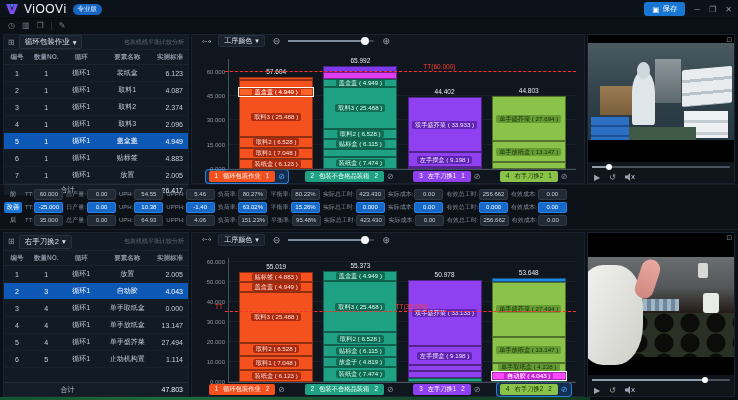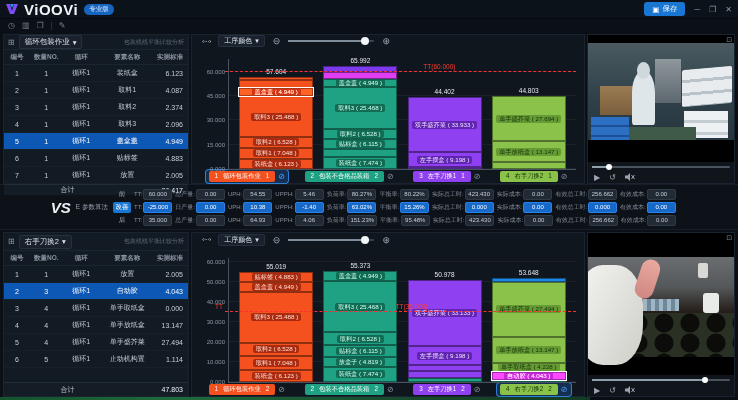--- a/index.html
+++ b/index.html
@@ -1,20 +1,20 @@
 <!DOCTYPE html>
 <html><head>
 <meta charset="utf-8">
 <style>
   html,body{margin:0;padding:0;background:#070b10;}
   .app{position:relative;width:738px;height:400px;background:#0b1016;font-family:"Liberation Sans",sans-serif;color:#cfd6de;overflow:hidden;}
   
   .titlebar{height:18px;display:flex;align-items:center;gap:6px;padding:0 6px;background:#0c1219;border-bottom:1px solid #05080c;}
   .logomark{width:12px;height:10px;flex:0 0 auto;}
-  .logotext{font-size:15px;font-weight:bold;color:#f2f5f8;letter-spacing:.5px;text-align:center;}
+  .logotext{font-size:12px;font-weight:normal;color:#f2f5f8;letter-spacing:.5px;text-align:center;}
   .badge{background:#1565c0;color:#dce9ff;font-size:6.5px;border-radius:7px;padding:1px 5px;}
   .tbtitle{font-size:7.5px;color:#939dab;margin-left:10px;border-left:1px solid #25303c;padding-left:10px;}
   .tbright{margin-left:auto;display:flex;align-items:center;gap:9px;}
   .savebtn{display:flex;align-items:center;gap:3px;background:#1976d2;border:none;color:#fff;font-size:7.5px;border-radius:3px;padding:2px 8px;font-family:inherit;}
   .winbtn{color:#8a93a0;font-size:8px;cursor:default;}
   
   .quickbar{height:13px;display:flex;align-items:center;gap:7px;padding:0 8px;font-size:8px;color:#76818e;background:#0b1016;}
   .qdiv{width:1px;height:8px;background:#27313d;}
   
   .rowA{height:152px;display:flex;}
@@ -366,24 +366,20 @@
         <svg class="spksvg" viewBox="0 0 10 8">
             <polygon points="0,2.5 2.5,2.5 5,0 5,8 2.5,5.5 0,5.5" fill="#9aa4b0"></polygon>
             <line x1="6.5" y1="2" x2="9.5" y2="6" stroke="#9aa4b0" stroke-width="1"></line>
             <line x1="9.5" y1="2" x2="6.5" y2="6" stroke="#9aa4b0" stroke-width="1"></line>
           </svg>
       </div>
     </section>
   </div>
 
   <div class="strip">
-    <div class="vsblock">
-      <span class="vstext">VS</span>
-      <span class="vsalgo">E 参数算法</span>
-    </div>
     <div class="striprows" id="striprows">
         <div class="srow">
           <span class="stag">前</span>
           <span class="spair">
             <span class="slab">TT:</span>
             <span class="sval">60.000</span>
           </span>
           <span class="spair">
             <span class="slab">总产量:</span>
             <span class="sval">0.00</span>

